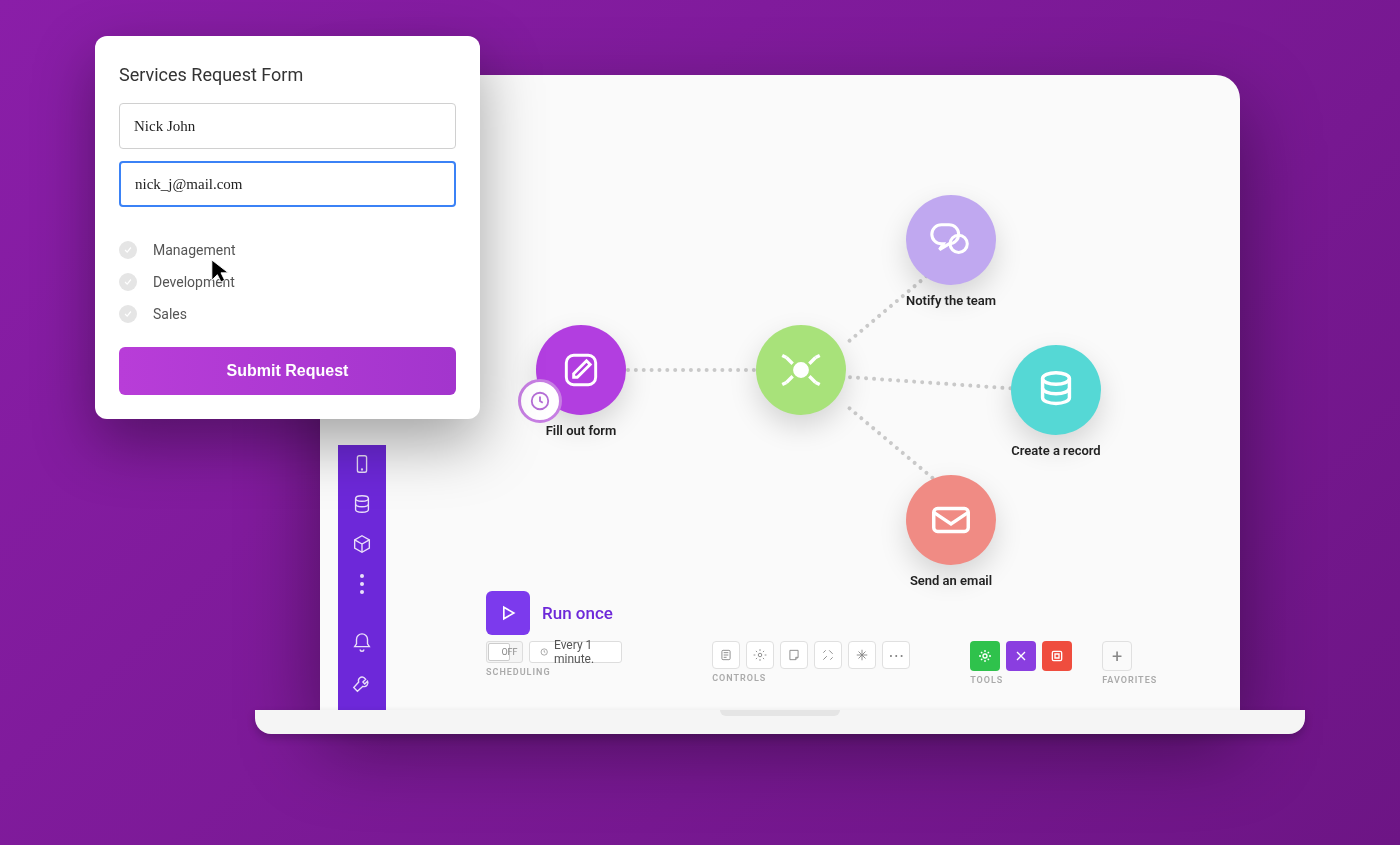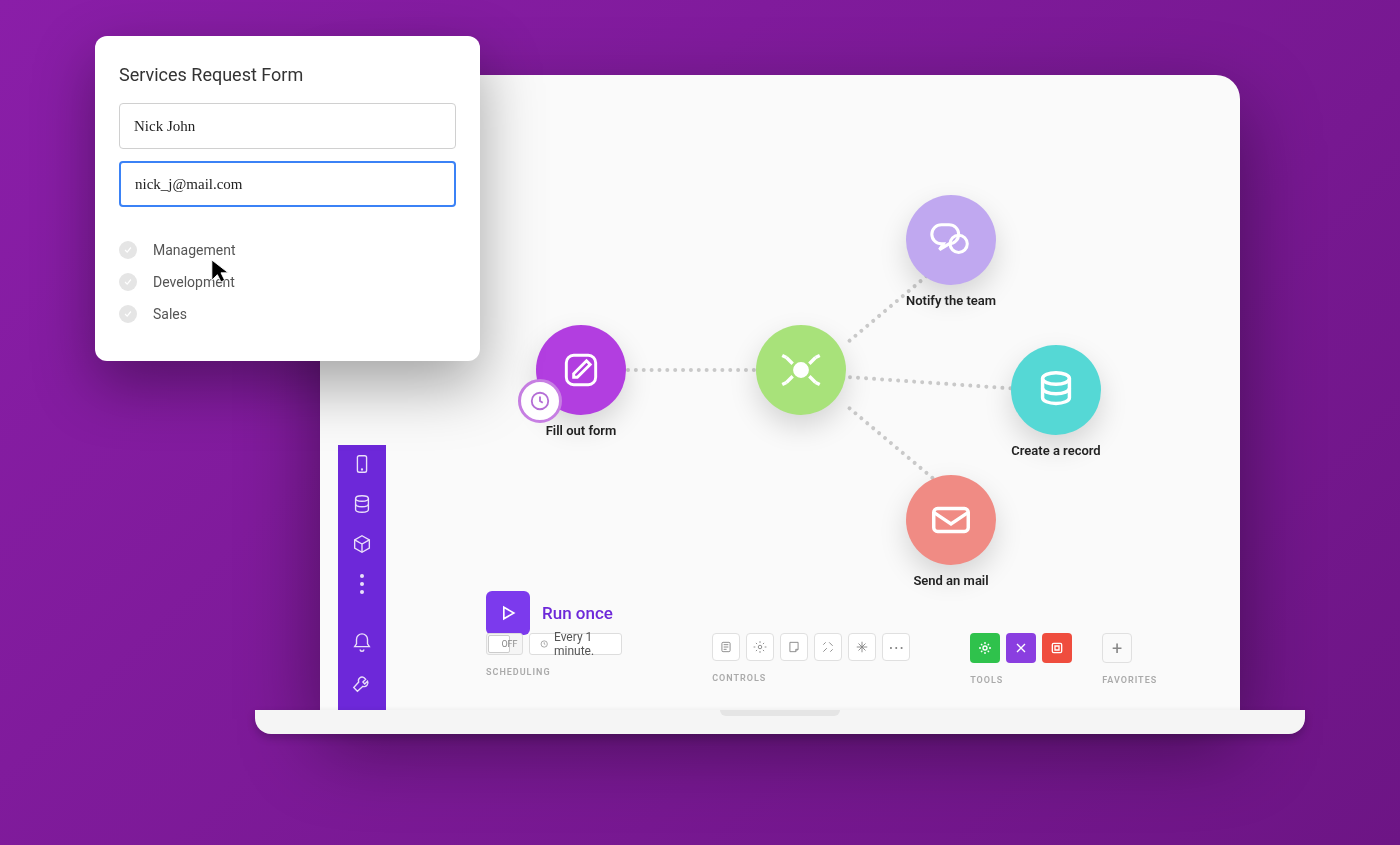--- a/index.html
+++ b/index.html
@@ -74,21 +74,21 @@
 .conn3 { left:462px; top:300px; width:165px; transform:rotate(4deg); transform-origin:left; }
 .conn4 { left:462px; top:330px; width:120px; transform:rotate(40deg); transform-origin:left; }
 
 
 .runbar { position:absolute; left:100px; bottom:80px; display:flex; align-items:center; gap:12px;}
 .runbtn { width:44px; height:44px; background:#7c3aed; border-radius:6px; display:flex; align-items:center; justify-content:center; cursor:pointer;}
 .runbtn svg{width:20px;height:20px;}
 .runlabel { font-size:17px; color:#6d28d9; font-weight:500;}
 
 .ctrlbar { position:absolute; left:100px; bottom:30px; right:100px; display:flex; align-items:flex-start; gap:30px; }
-.grp { display:flex; flex-direction:column; gap:12px;}
+.grp { display:flex; flex-direction:column; gap:4px;}
 .grp-row { display:flex; align-items:center; gap:6px;}
 .grp-label { font-size:9px; color:#aaa; letter-spacing:1px; font-weight:600;}
 .toggle { width:50px; height:22px; background:#f5f5f5; border:1px solid #ddd; border-radius:3px; display:flex; align-items:center; cursor:pointer; position:relative;}
 .toggle-knob{width:22px;height:18px;background:#fff;border:1px solid #ccc;border-radius:2px;margin-left:1px;}
 .toggle-label{font-size:9px;color:#888;position:absolute;right:4px;}
 .sched { height:22px; padding:0 10px; border:1px solid #ddd; border-radius:3px; background:#fff; display:flex; align-items:center; gap:6px; font-size:12px; color:#555; cursor:pointer;}
 .sqbtn { width:28px; height:28px; border:1px solid #e0e0e0; background:#fff; border-radius:4px; display:flex; align-items:center; justify-content:center; cursor:pointer; color:#888;}
 .tool { width:30px; height:30px; border-radius:4px; display:flex; align-items:center; justify-content:center; cursor:pointer; color:#fff;}
 .tool.g{background:#2fc24c;} .tool.p{background:#8a3ee0;} .tool.r{background:#ef4d3e;}
 .fav { width:30px; height:30px; border:1px solid #e0e0e0; border-radius:4px; display:flex; align-items:center; justify-content:center; cursor:pointer; color:#888; font-size:18px;}
@@ -212,21 +212,21 @@
       <div class="node-label">Create a record</div>
     </div>
 
     <div class="node node-email">
       <div class="circle">
         <svg width="46" height="46" viewBox="0 0 24 24" fill="none" stroke="#fff" stroke-width="1.8">
             <rect x="3" y="6" width="18" height="12" rx="2"></rect>
             <path d="M3 8l9 6 9-6"></path>
           </svg>
       </div>
-      <div class="node-label">Send an mail</div>
+      <div class="node-label">Send an email</div>
     </div>
 
     <div class="runbar">
       <div class="runbtn">
         <svg viewBox="0 0 24 24" fill="none" stroke="#fff" stroke-width="2">
             <polygon points="7,5 19,12 7,19" fill="none"></polygon>
           </svg>
       </div>
       <div class="runlabel">Run once</div>
     </div>
@@ -344,19 +344,20 @@
   </div>
   <div class="radio-row">
     <div class="radio-dot">
         <svg viewBox="0 0 24 24" fill="none" stroke="#fff" stroke-width="3">
           <path d="M5 12l5 5 9-11"></path>
         </svg>
       </div>
     <div class="radio-label">Sales</div>
   </div>
 
+  <button class="submit">Submit Request</button>
 </div>
 
 <div class="cursor">
   <svg viewBox="0 0 24 28">
       <path d="M2 2l0 22 6-6 4 8 4-2-4-8 8 0z" fill="#000" stroke="#fff" stroke-width="1"></path>
     </svg>
 </div>
 
 </body></html>

